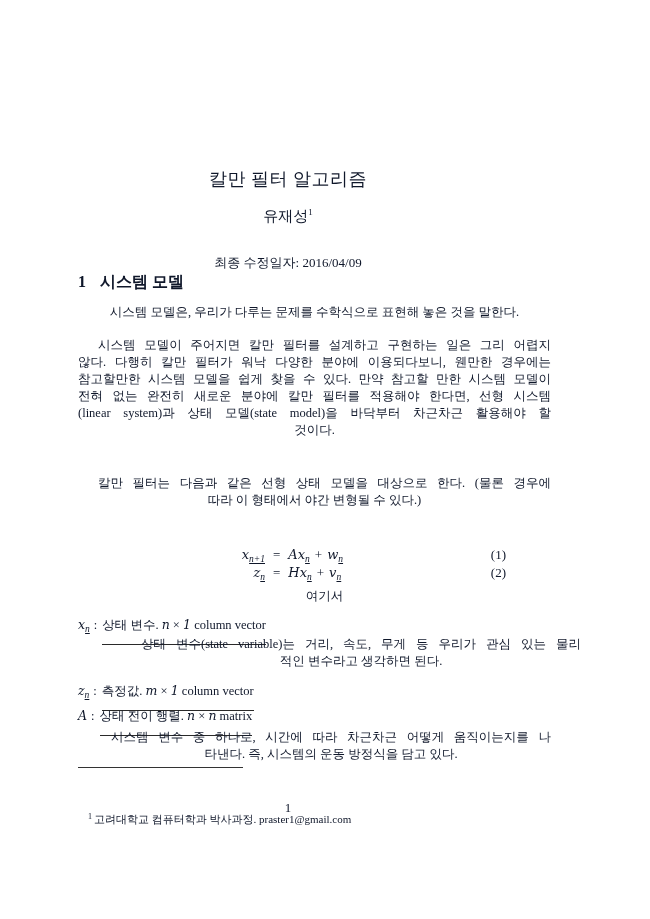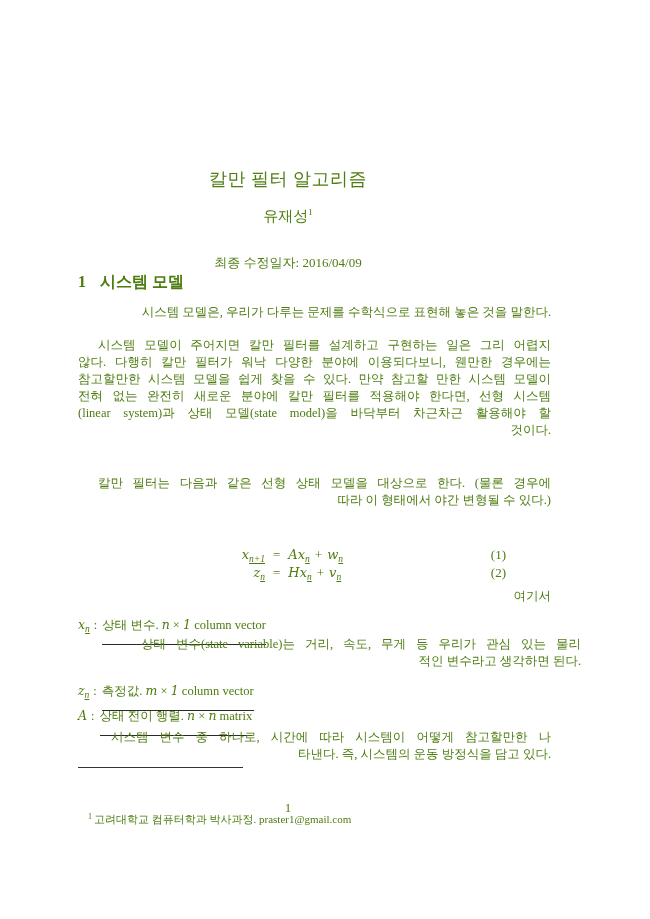--- a/index.html
+++ b/index.html
@@ -1,33 +1,33 @@
 <!DOCTYPE html>
 <html><head>
 <meta charset="utf-8">
 <style>
   html,body{margin:0;padding:0;background:#ffffff;}
   .page{
     position:relative;width:650px;height:919px;margin:0 auto;background:#ffffff;
-    font-family:"Liberation Serif","DejaVu Serif",serif;color:#4d7c0f;overflow:hidden;
+    font-family:"Liberation Serif","DejaVu Serif",serif;color:#0f172a;overflow:hidden;
   }
   
   .hdr{position:absolute;left:78px;top:0;width:420px;text-align:center;}
   .doc-title{margin:167px 0 0 0;font-size:18px;line-height:24px;font-weight:normal;letter-spacing:.5px;}
   .author{margin-top:11px;font-size:15px;line-height:20px;}
   .author sup{font-size:9px;vertical-align:6px;}
   .dateline{margin-top:28px;font-size:13px;line-height:17px;}
 
   
   .section{position:absolute;left:78px;top:271px;margin:0;font-size:16px;line-height:22px;font-weight:bold;}
   .section .secnum{margin-right:14px;}
 
   
   .tblock{position:absolute;left:78px;width:473px;font-size:12.5px;line-height:17px;}
-  .line{text-align:right;}
+  .line{text-align:center;}
   .jl{text-align:justify;text-align-last:justify;}
   .indent{text-indent:20px;}
   .p1{top:304px;}
   .p2{top:337px;}
   .p3{top:475px;}
   .here{top:588px;}
 
   
   .eqs{position:absolute;left:78px;top:546px;width:428px;font-size:13px;}
   .eqrow{display:flex;align-items:baseline;height:18px;line-height:18px;}
@@ -117,21 +117,21 @@
   </div>
 
   <div class="defhead d2">
     <span class="dsym"><span class="mi">z</span><sub class="msub">n</sub></span><span class="dcolon">:</span><span class="dhead"><span>측정값. </span><span class="mi">m</span><span> × </span><span class="mi">1</span><span> column vector</span></span>
   </div>
 
   <div class="defhead d3">
     <span class="dsym"><span class="mi">A</span><sub class="msub"></sub></span><span class="dcolon">:</span><span class="dhead"><span>상태 전이 행렬. </span><span class="mi">n</span><span> × </span><span class="mi">n</span><span> matrix</span></span>
   </div>
   <div class="ddesc dd3">
-    <div class="line jl">시스템 변수 중 하나로, 시간에 따라 시스템이 어떻게 참고할만한 나</div>
+    <div class="line jl">시스템 변수 중 하나로, 시간에 따라 차근차근 어떻게 움직이는지를 나</div>
     <div class="line">타낸다. 즉, 시스템의 운동 방정식을 담고 있다.</div>
   </div>
 
   <div class="fnrule"></div>
   <div class="footnote"><sup>1</sup><span>고려대학교 컴퓨터학과 박사과정. praster1@gmail.com</span></div>
 
   <div class="pagenum">1</div>
 
 </div>
 

